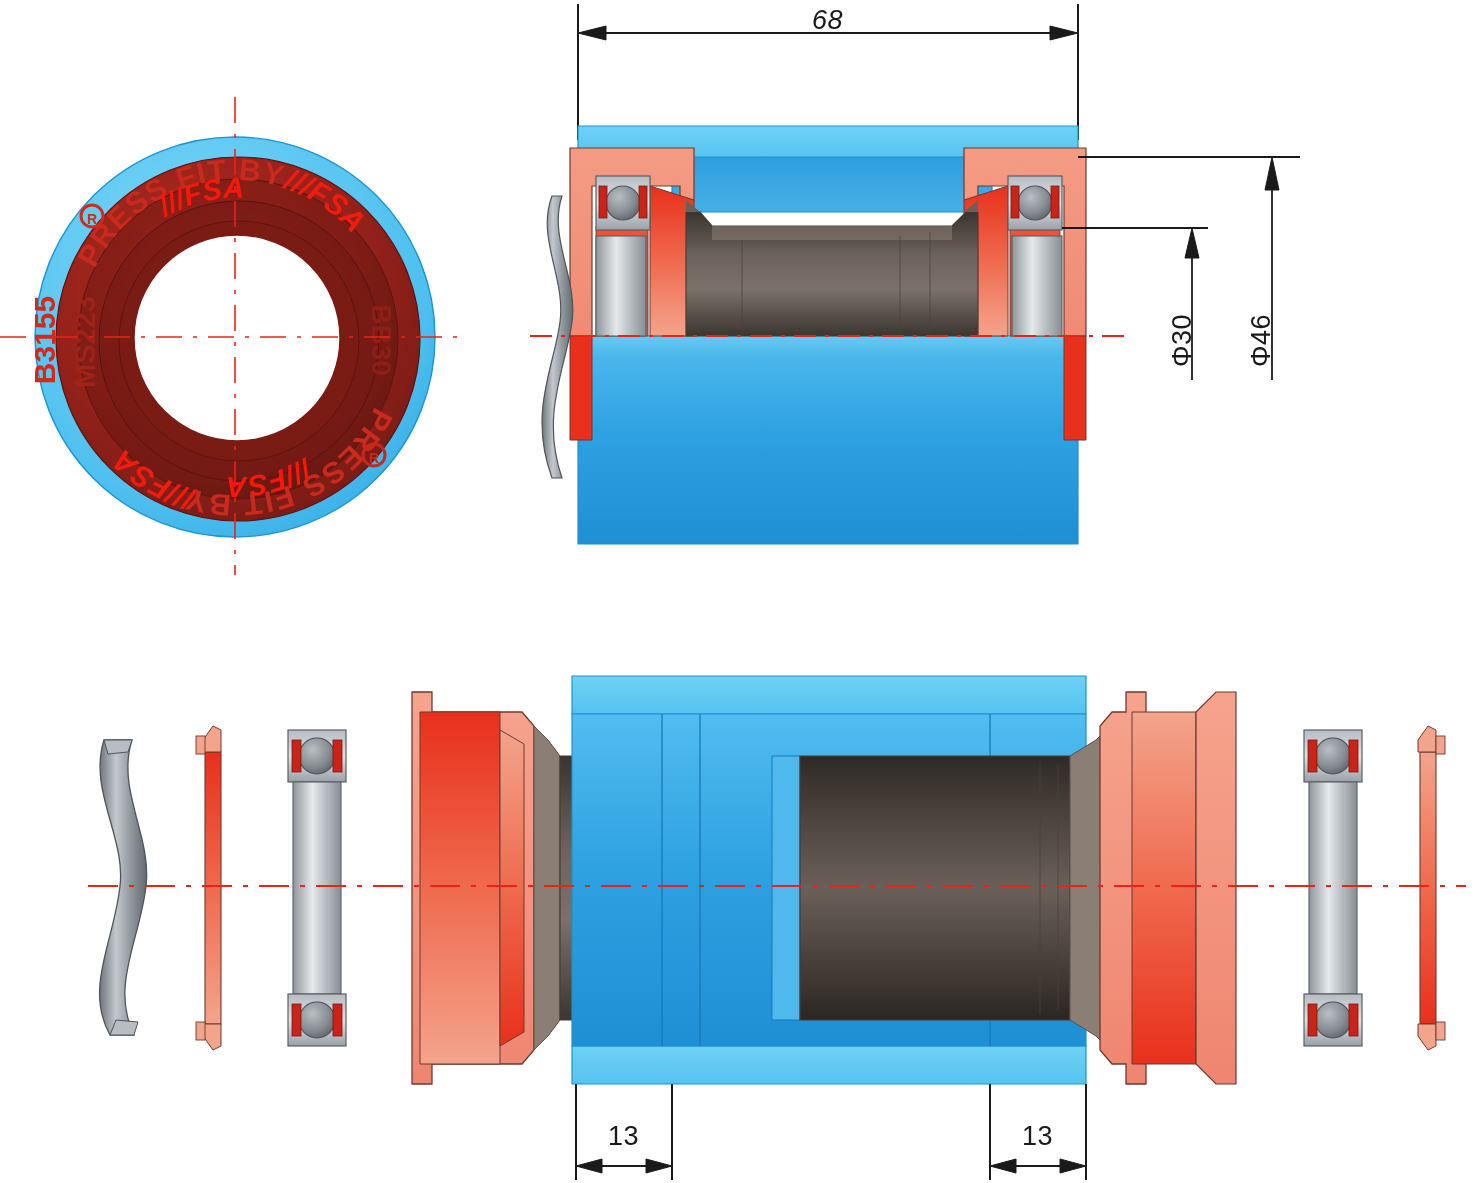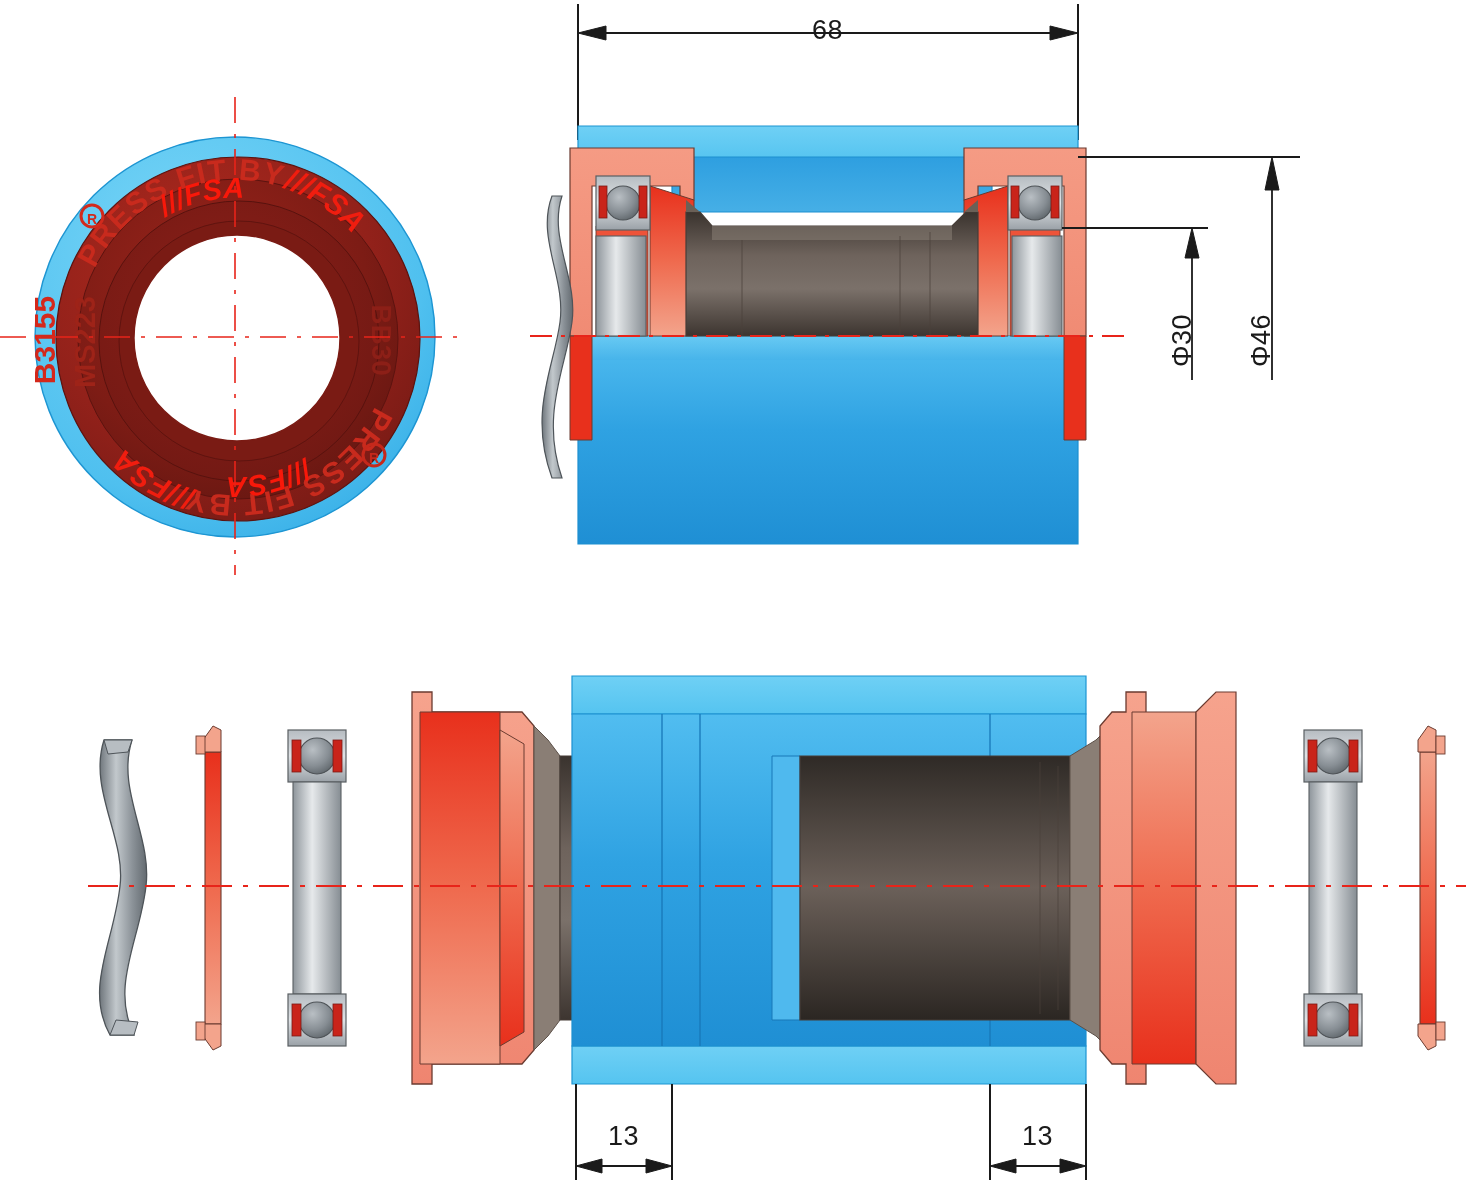--- a/index.html
+++ b/index.html
@@ -356,21 +356,21 @@
   </g>
   <g stroke="#1a1a1a">
     <line x1="990" y1="1084" x2="990" y2="1180" stroke-width="2"></line>
     <line x1="1086" y1="1084" x2="1086" y2="1180" stroke-width="2"></line>
     <line x1="996" y1="1166" x2="1080" y2="1166" stroke-width="1.8"></line>
     <polygon points="990,1166 1016,1159 1016,1173" fill="#1a1a1a"></polygon>
     <polygon points="1086,1166 1060,1159 1060,1173" fill="#1a1a1a"></polygon>
   </g>
 </svg>
 
-<div class="dimtext" style="left:812px; top:15px;">68</div>
+<div class="dimtext" style="left:812px; top:5px;font-style:italic;">68</div>
 
 <div class="dimtext rot90" style="left:1137px; top:325px; width:90px; text-align:center;">Φ30</div>
 
 <div class="dimtext rot90" style="left:1216px; top:325px; width:90px; text-align:center;">Φ46</div>
 
 <div class="dimtext" style="left:608px; top:1121px;">13</div>
 
 <div class="dimtext" style="left:1022px; top:1121px;">13</div>
 
 </div>

